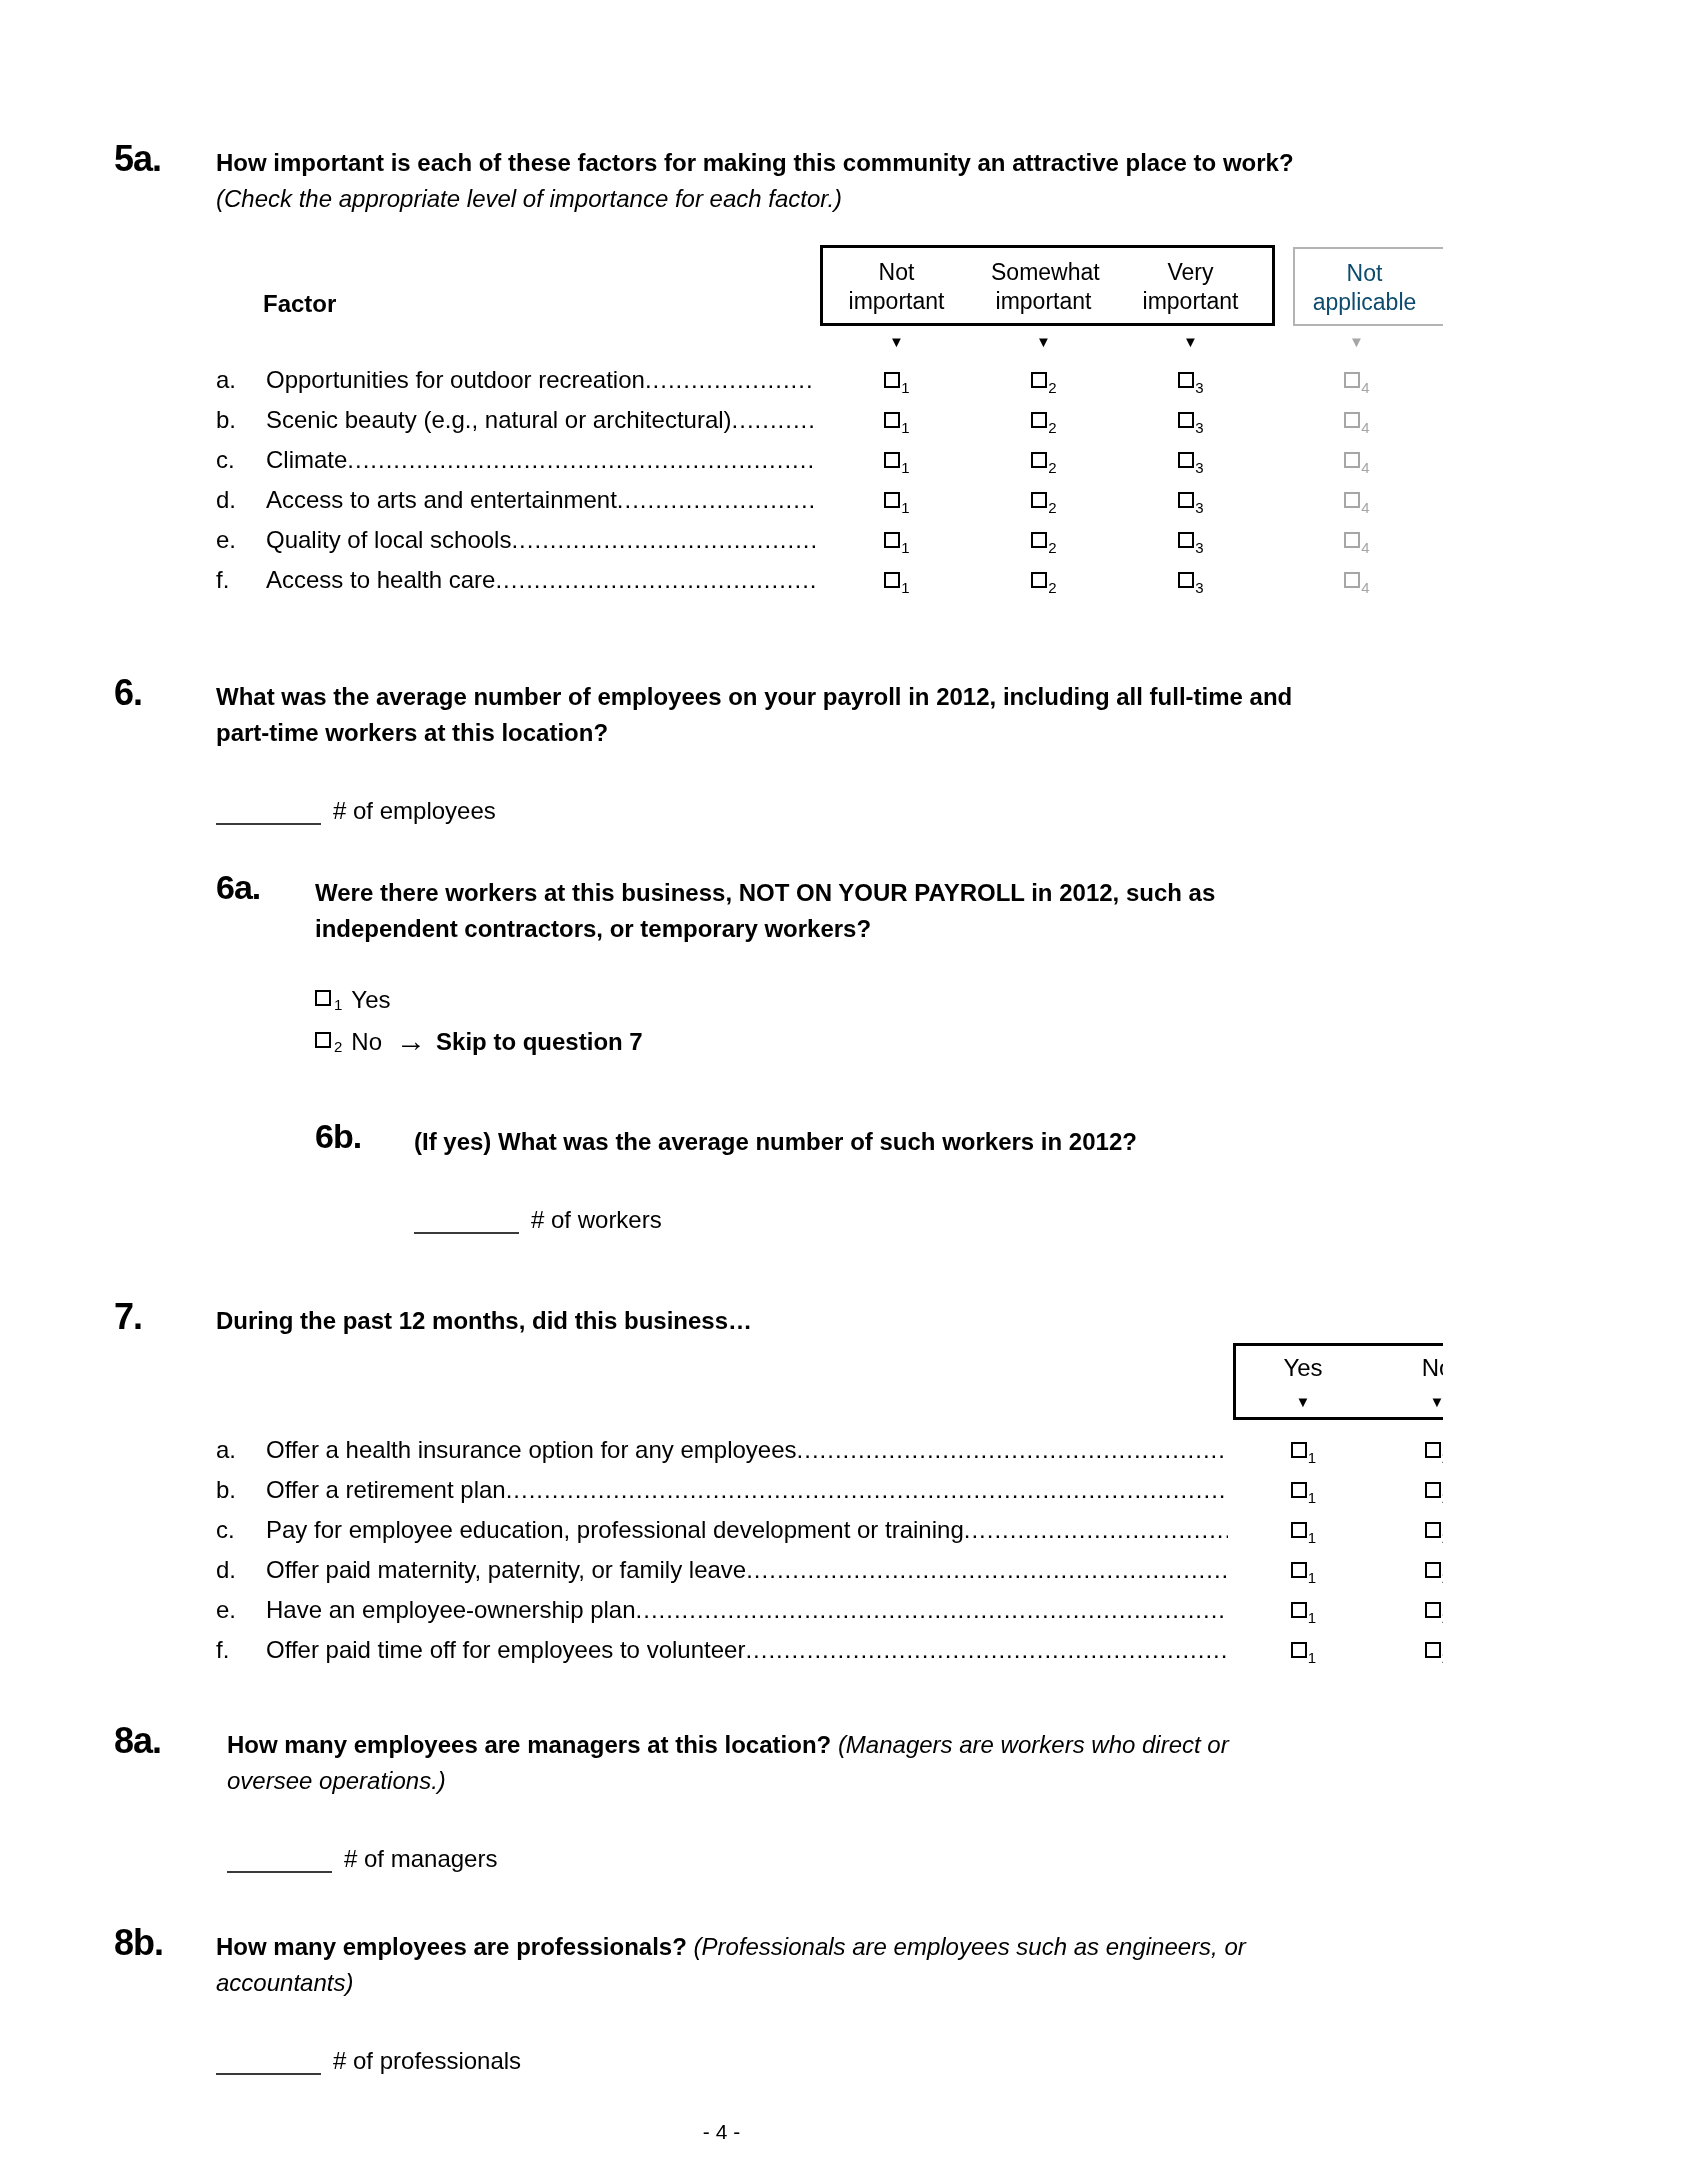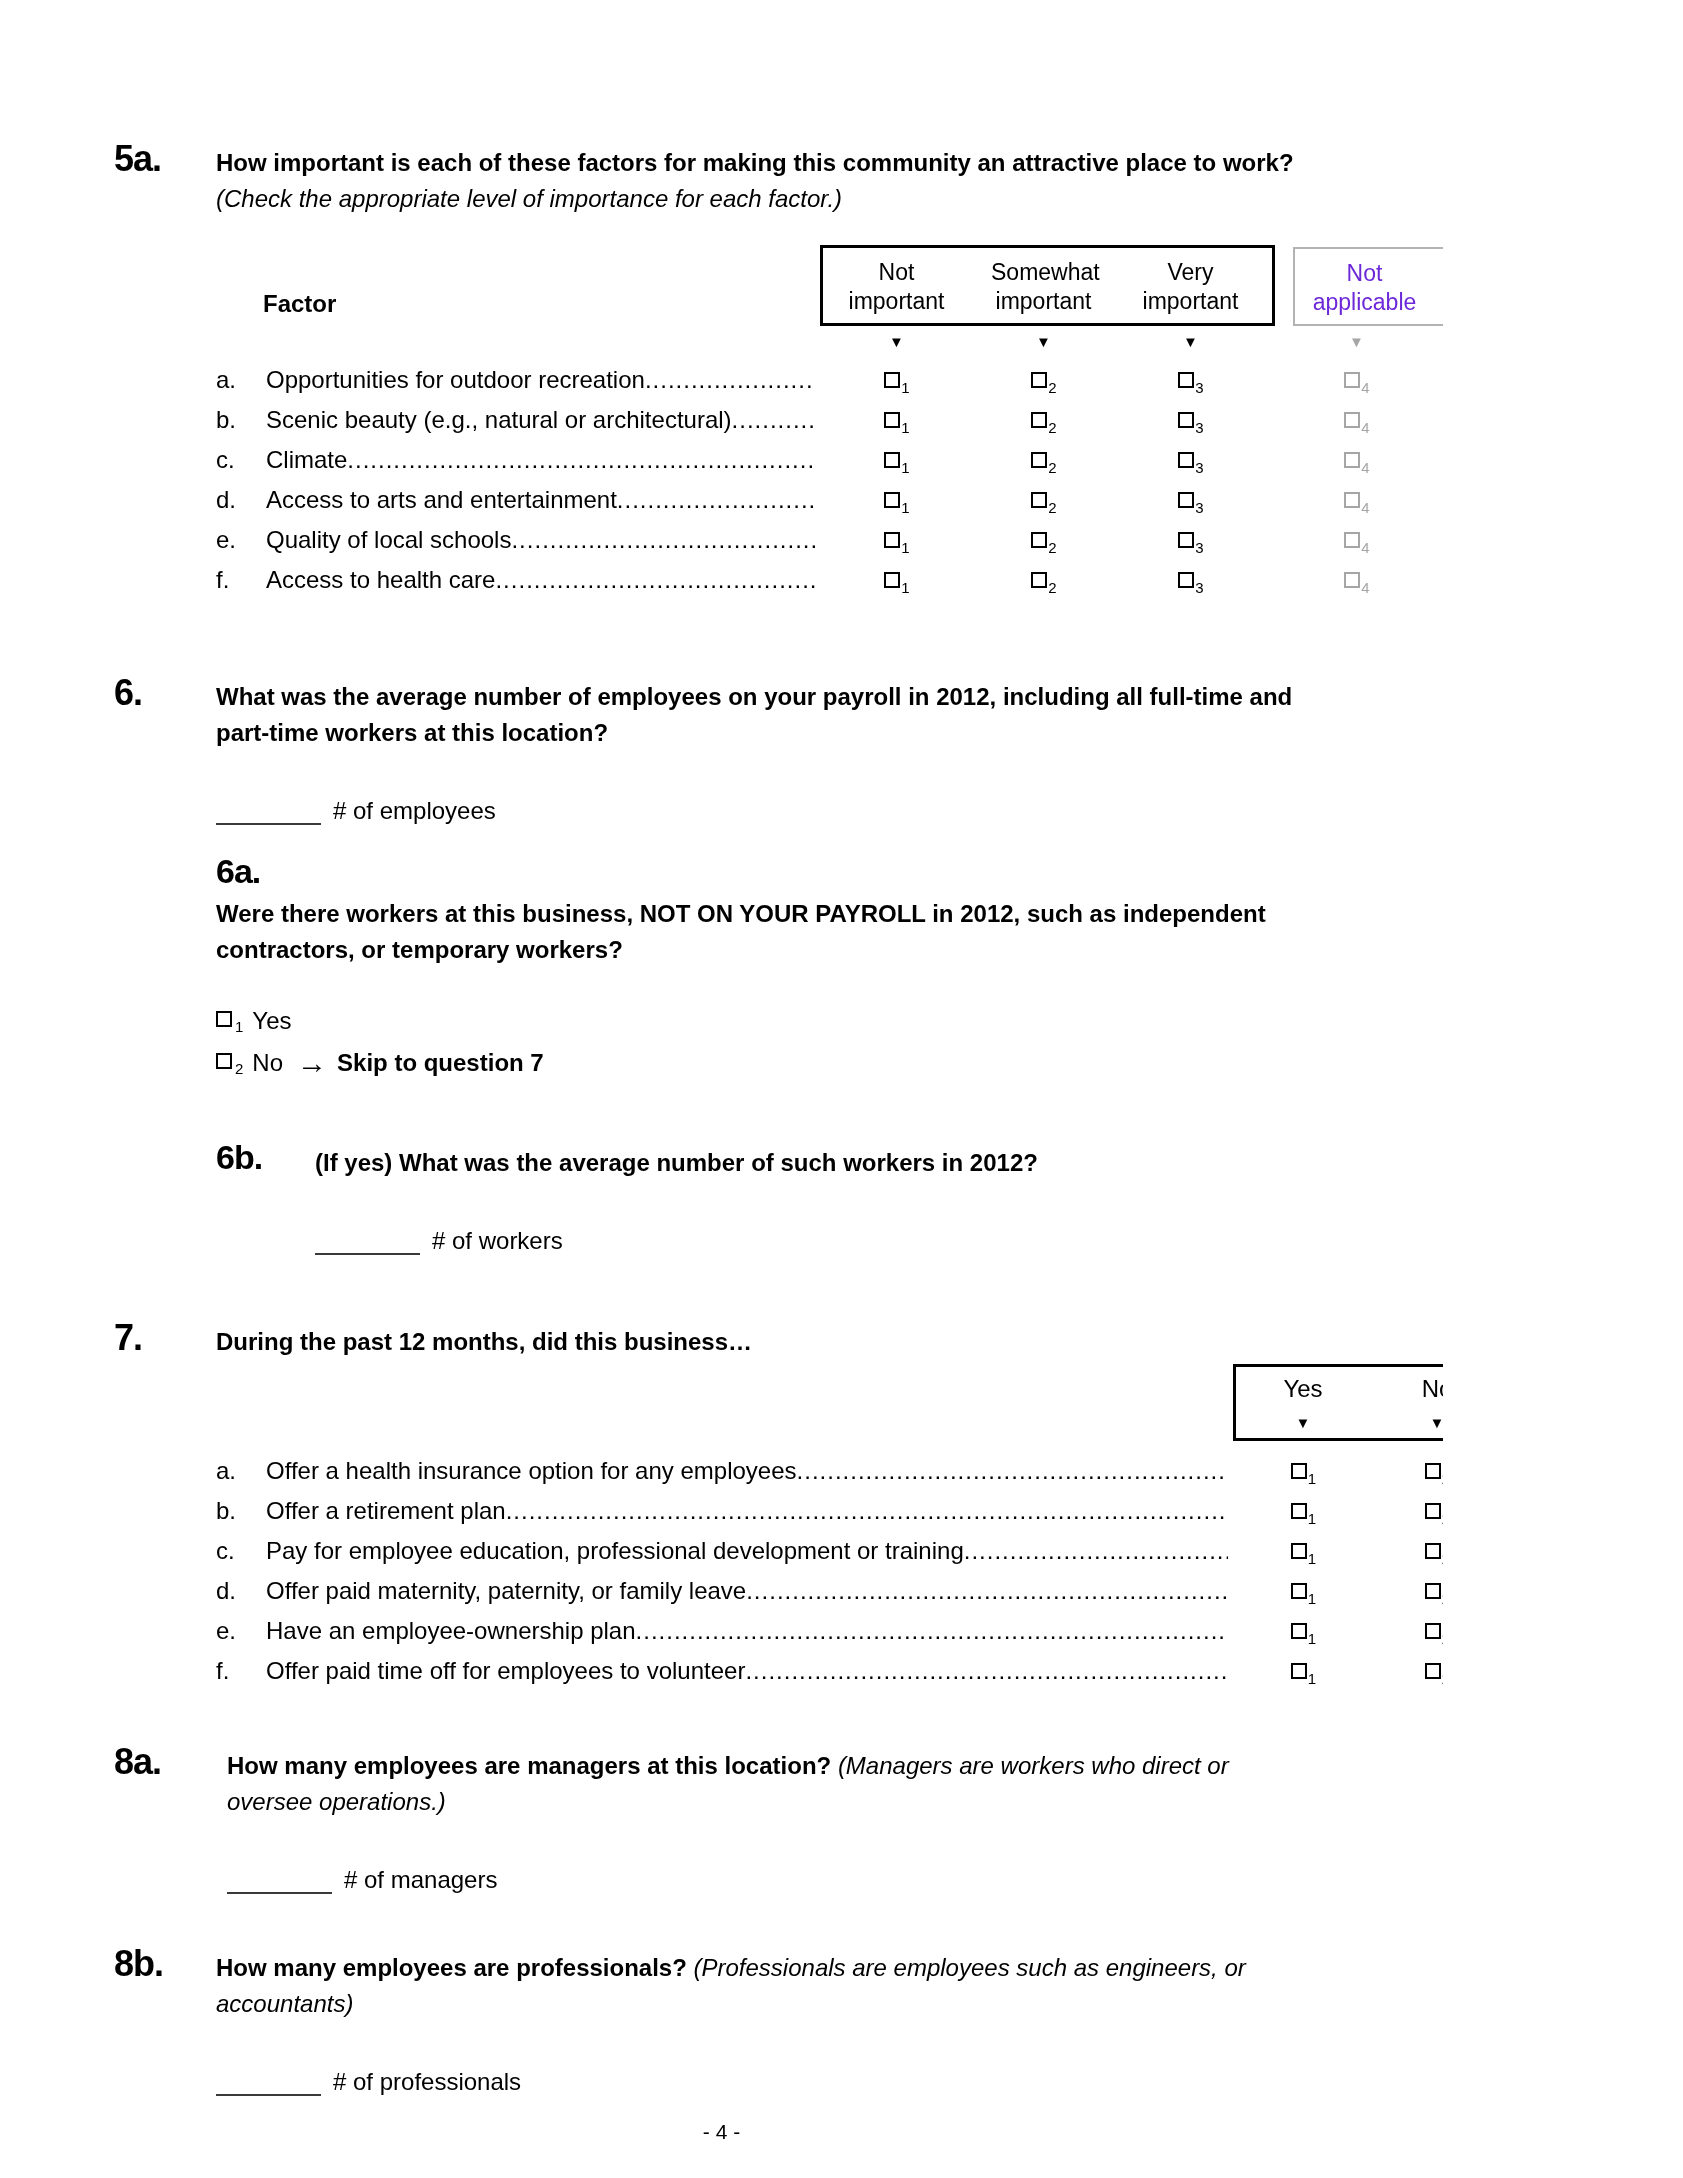--- a/index.html
+++ b/index.html
@@ -14,21 +14,21 @@
   .qtext { font-size:24px; font-weight:bold; line-height:1.5; padding-top:6px; }
   .qnote-inline { font-weight:normal; font-style:italic; }
   .instruction { font-size:24px; font-style:italic; line-height:1.5; }
 
   
   .t5 { margin-top:28px; }
   .t5head { display:flex; align-items:flex-end; }
   .fcol { width:607px; flex:none; font-size:24px; font-weight:bold; padding-left:47px; padding-bottom:8px; }
   .hdrbox { display:flex; align-items:flex-end; padding:10px 8px 6px 0; }
   .blackb { border:3px solid #000; margin-left:-3px; margin-right:-3px; }
-  .grayb  { border:2.5px solid #b3b3b3; margin-left:-2px; color:#6d28d9; }
+  .grayb  { border:2.5px solid #b3b3b3; margin-left:-2px; color:#0c4a6e; }
   .hcol { font-size:23px; text-align:center; line-height:1.28; }
   .hcol span { display:inline-block; max-width:105px; }
   .c148 { width:147px; flex:none; text-align:center; }
   .c140 { width:139px; flex:none; text-align:center; }
   .c110 { width:109px; flex:none; text-align:center; }
   .c135 { width:134px; flex:none; text-align:center; }
   .gap23 { width:23px; flex:none; }
   .sp613 { width:607px; flex:none; }
   .sp1030 { width:1020px; flex:none; }
 
@@ -194,21 +194,21 @@
   <div class="q" style="margin-top:73px;">
     <div class="qnum">6.</div>
     <div class="qbody">
       <div class="qtext" style="max-width:1119px;">What was the average number of employees on your payroll in 2012, including all full-time and part-time workers at this location?</div>
 
       <div class="blankline">
         <span class="blank"></span>
         <span># of employees</span>
       </div>
 
-      <div class="q" style="margin-top:28px;flex-direction:column;">
+      <div class="q" style="margin-top:44px;">
         <div class="qnum sub">6a.</div>
         <div class="qbody">
           <div class="qtext" style="max-width:1069px;">Were there workers at this business, NOT ON YOUR PAYROLL in 2012, such as independent contractors, or temporary workers?</div>
 
           <div class="opts">
             <div class="opt">
               <span class="cb"></span>
                 <span class="cbn">1</span>
               <span class="optlabel">Yes</span>
             </div>

